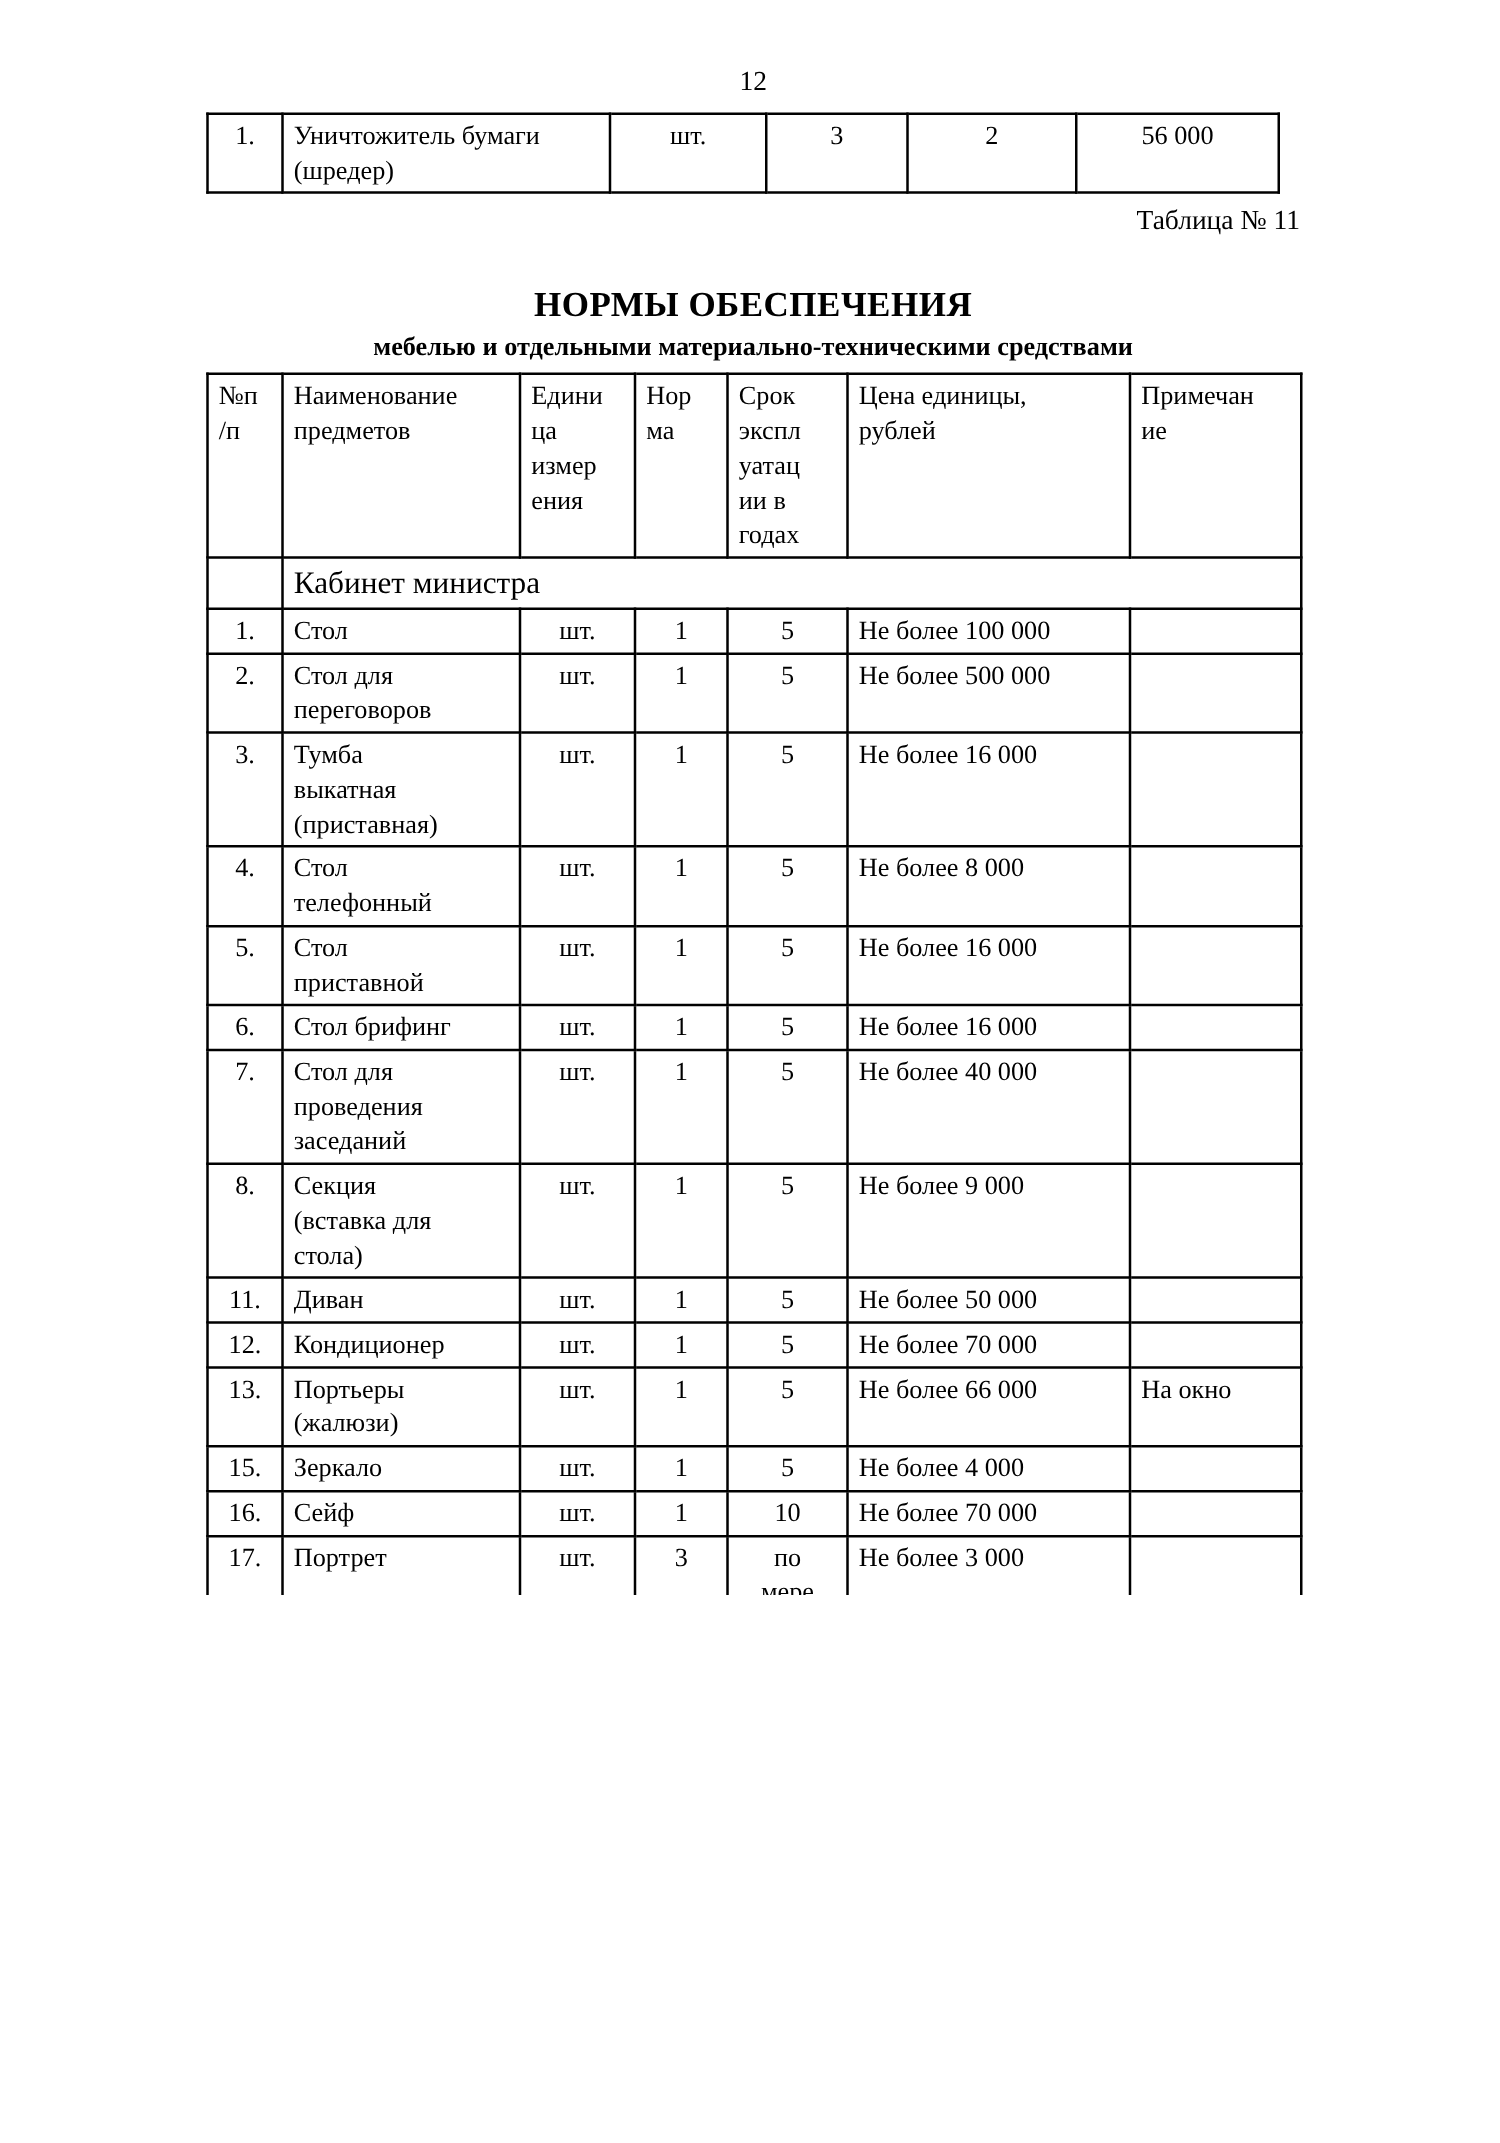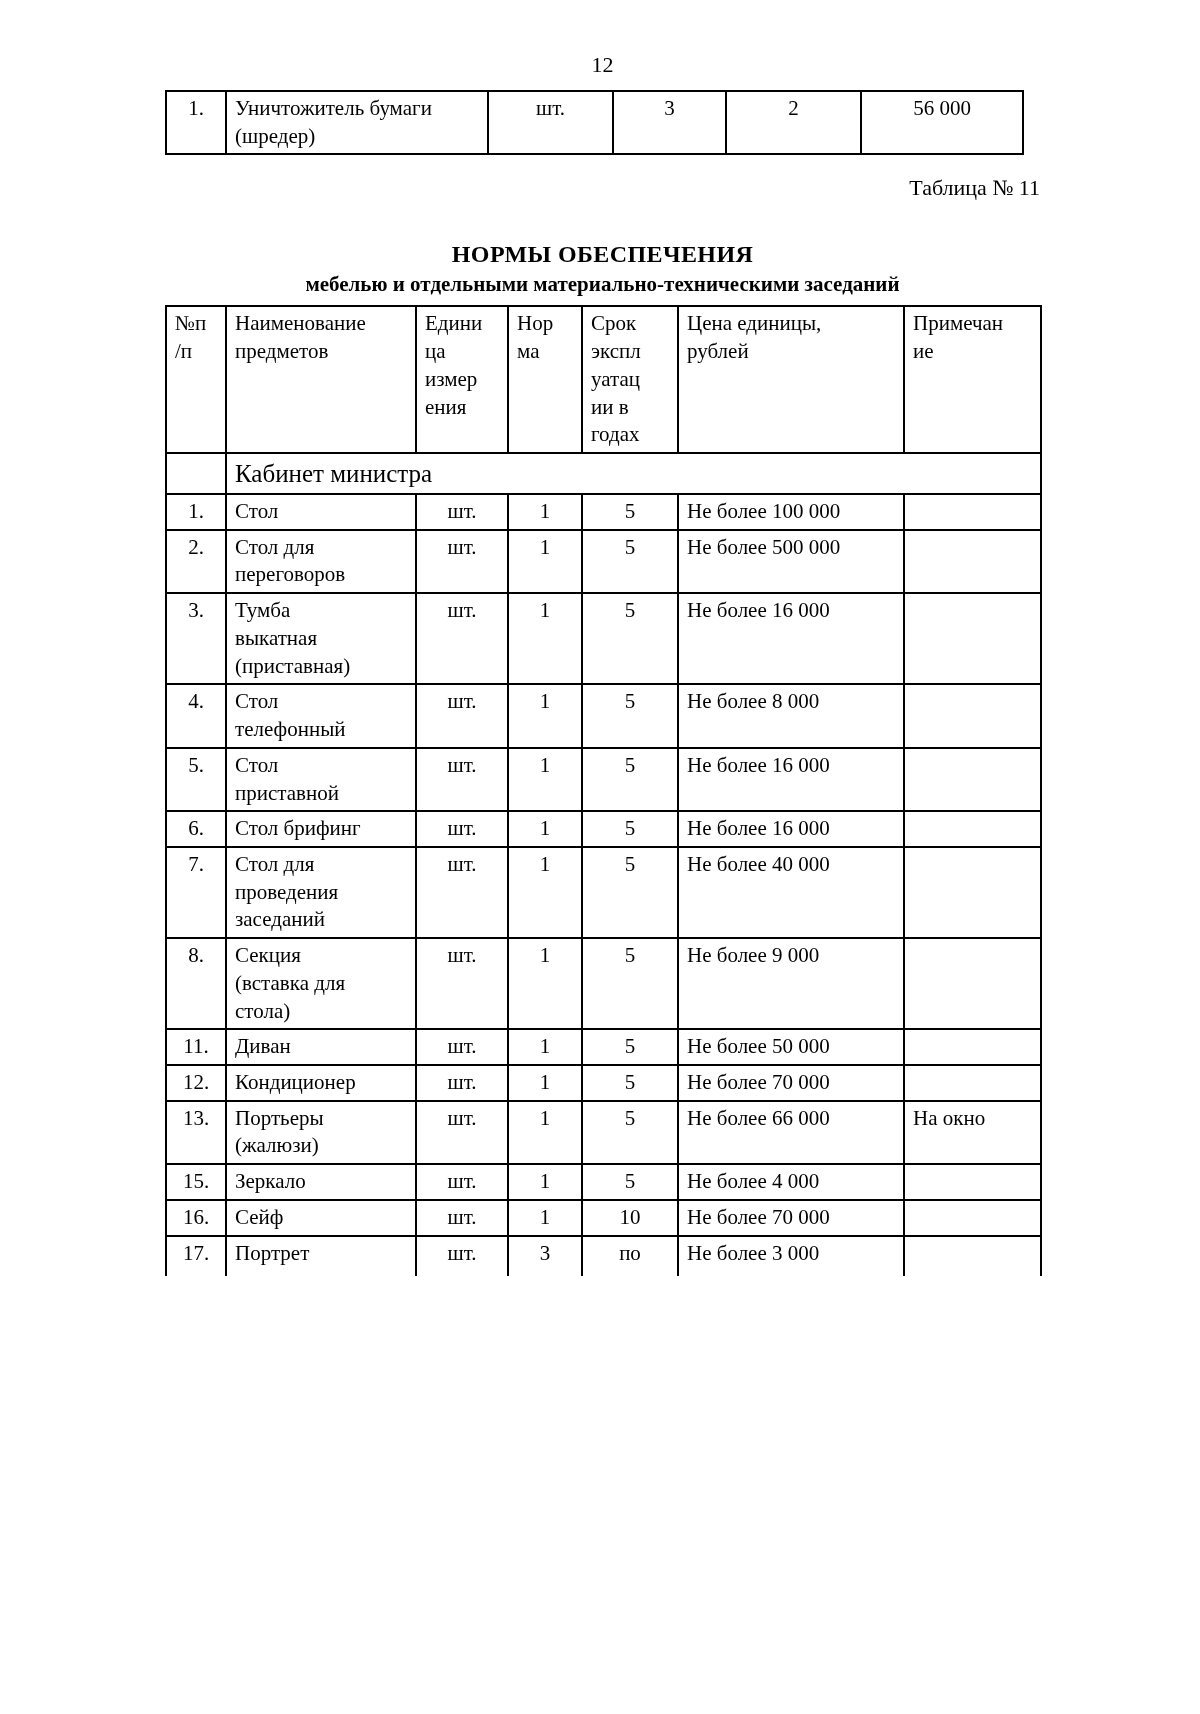--- a/index.html
+++ b/index.html
@@ -30,27 +30,27 @@
     font-weight:normal;
     text-align:left;
     overflow:hidden;
   }
   .cell-center{text-align:center;}
   .top-table{width:857px;}
   .caption{
     width:875px;
     text-align:right;
     font-size:22px;
-    margin:20px 0 28px 0;
+    margin:8px 0 28px 0;
   }
   .title{
     width:875px;
     text-align:center;
     font-weight:bold;
-    font-size:24px;
+    font-size:28px;
     letter-spacing:0.4px;
     margin-top:40px;
   }
   .subtitle{
     width:875px;
     text-align:center;
     font-weight:bold;
     font-size:21px;
     margin-top:4px;
   }
@@ -92,21 +92,21 @@
         <td class="cell-center">3</td>
         <td class="cell-center">2</td>
         <td class="cell-center">56 000</td>
       </tr>
     </tbody>
   </table>
 
   <div class="caption">Таблица № 11</div>
 
   <div class="title">НОРМЫ ОБЕСПЕЧЕНИЯ</div>
-  <div class="subtitle">мебелью и отдельными материально-техническими заседаний</div>
+  <div class="subtitle">мебелью и отдельными материально-техническими средствами</div>
 
   <table class="main-table">
     <colgroup>
       <col style="width:60px">
         <col style="width:190px">
         <col style="width:92px">
       <col style="width:74px">
         <col style="width:96px">
         <col style="width:226px">
         <col style="width:137px">

